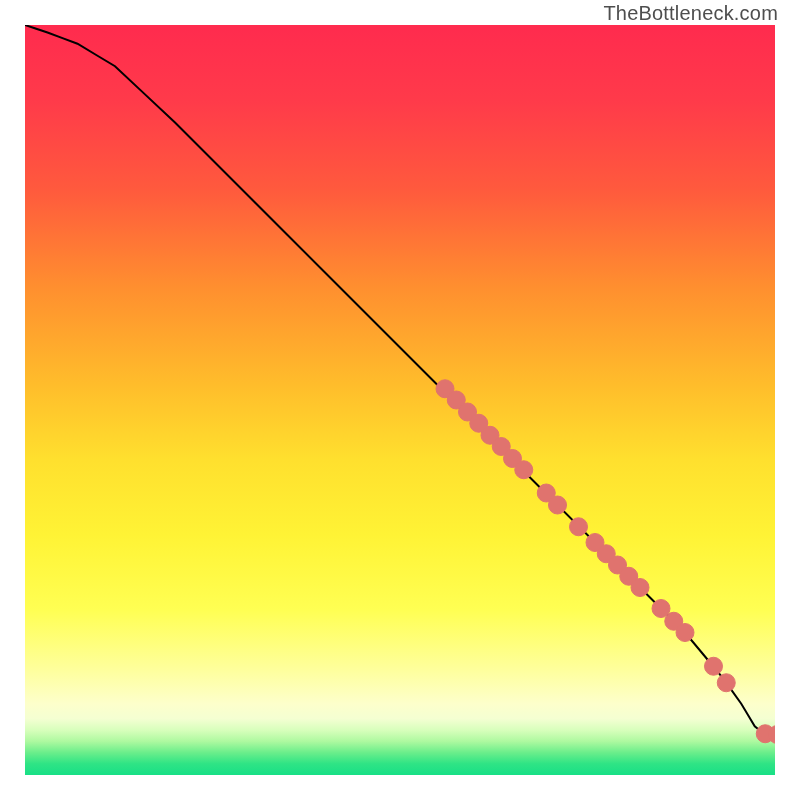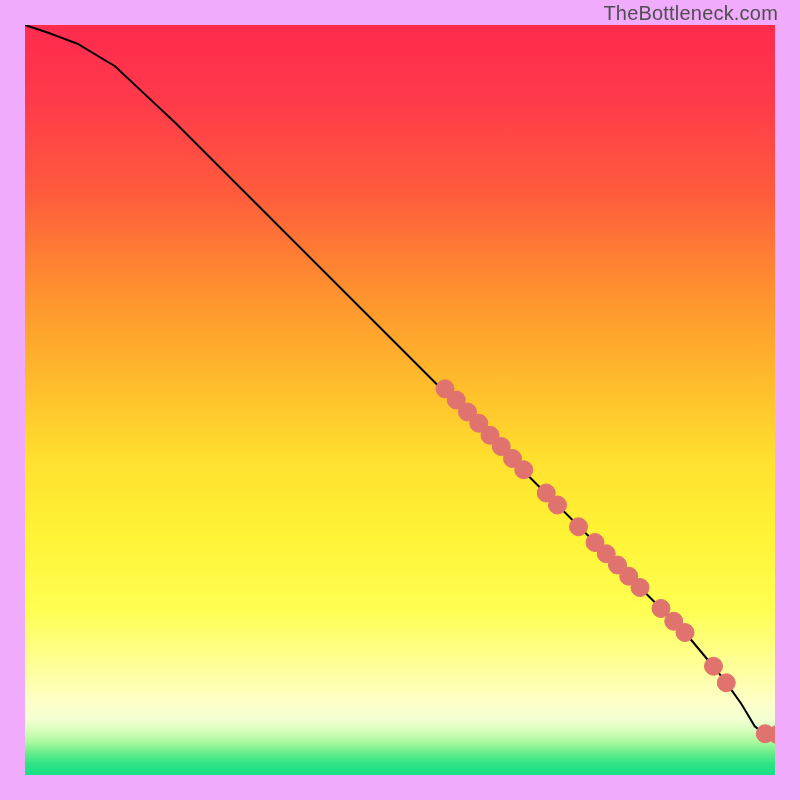--- a/index.html
+++ b/index.html
@@ -7,21 +7,21 @@
     padding: 0;
     width: 800px;
     height: 800px;
     background: #000;
     font-family: Arial, Helvetica, sans-serif;
   }
   .frame {
     position: relative;
     width: 800px;
     height: 800px;
-    background: #f0abfc;
+    background: #ffffff;
   }
   .watermark {
     position: absolute;
     top: 2px;
     right: 22px;
     color: #4e4e4e;
     font-size: 20px;
     font-weight: 500;
     letter-spacing: 0.2px;
   }

